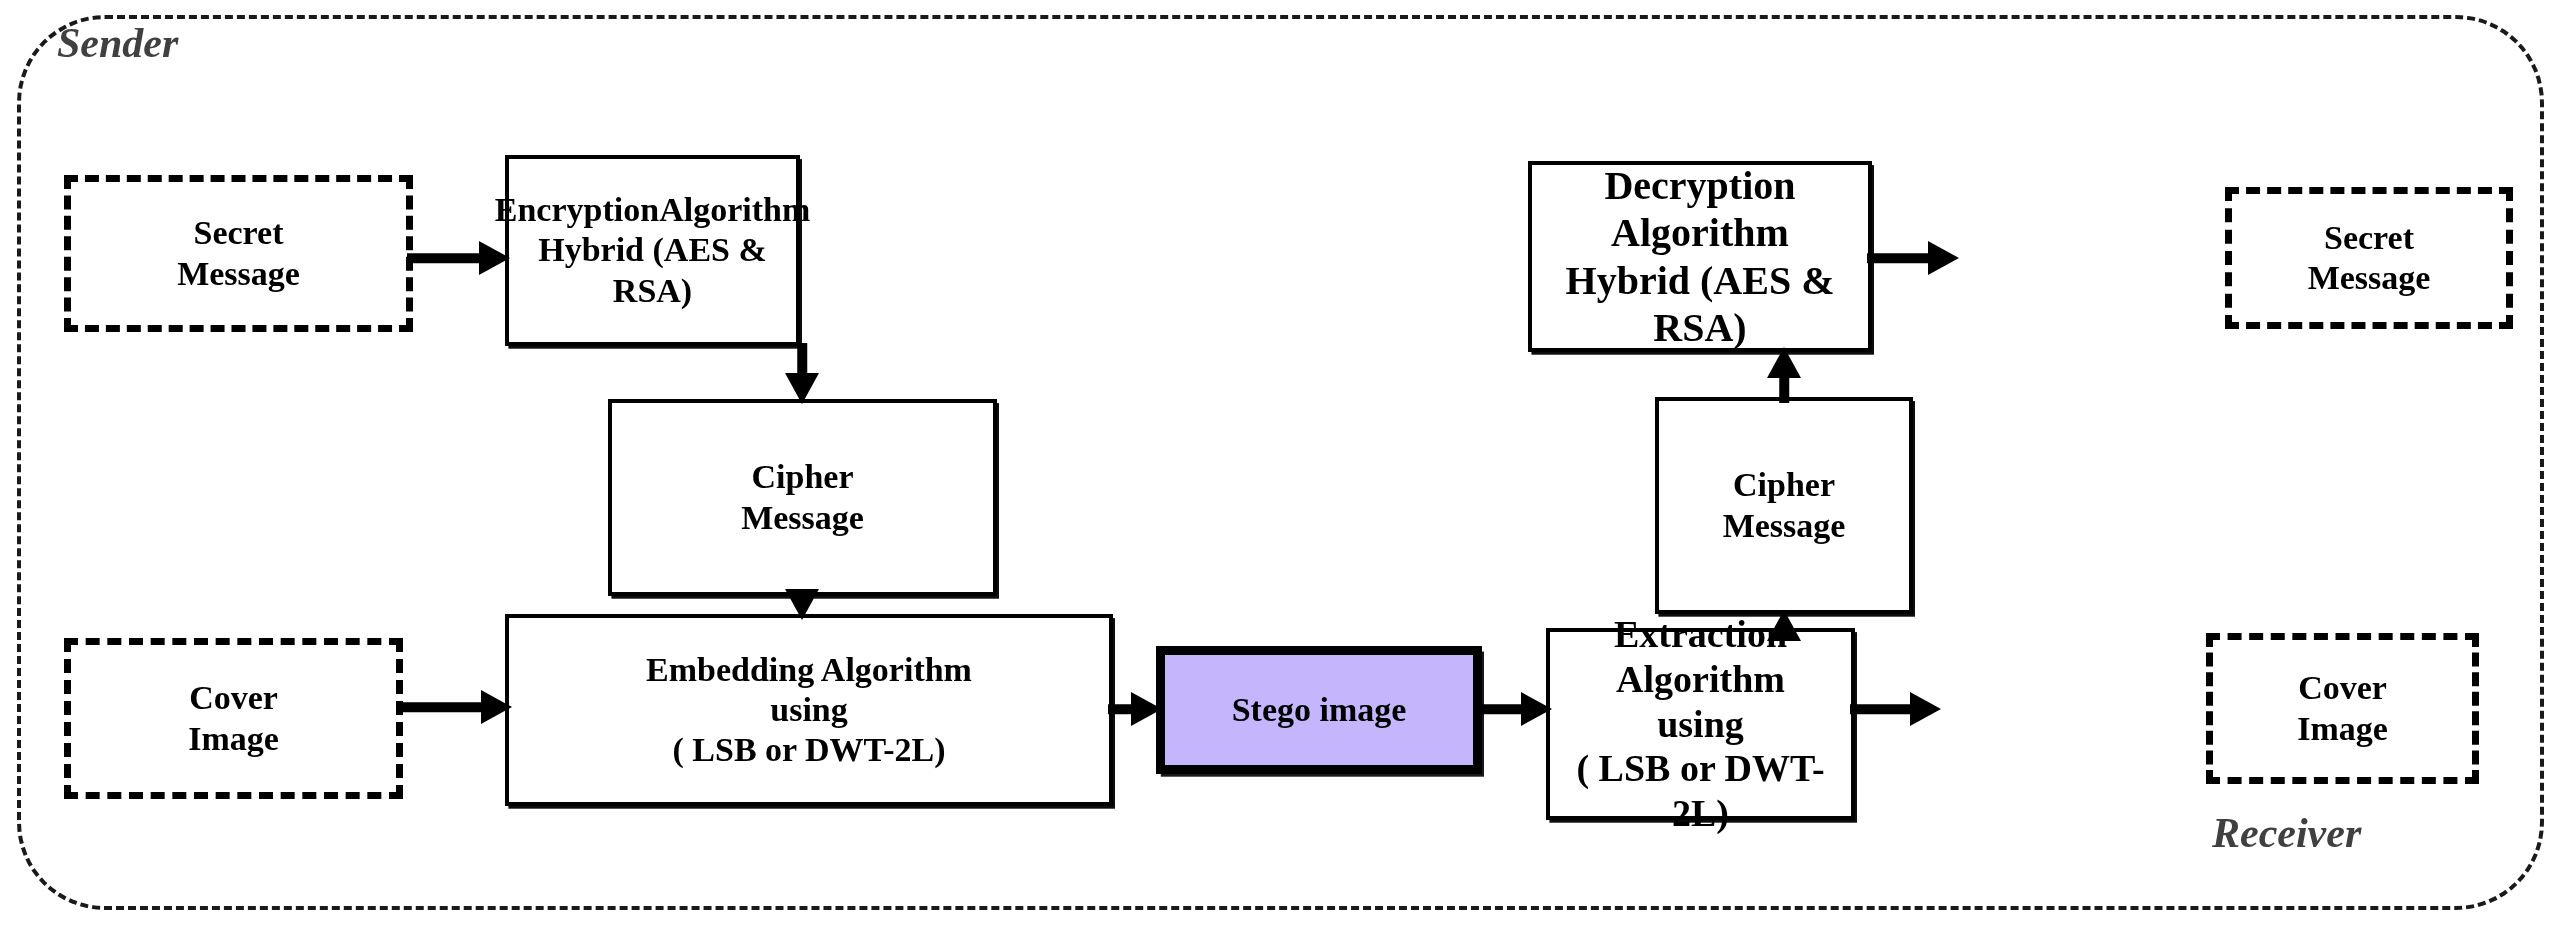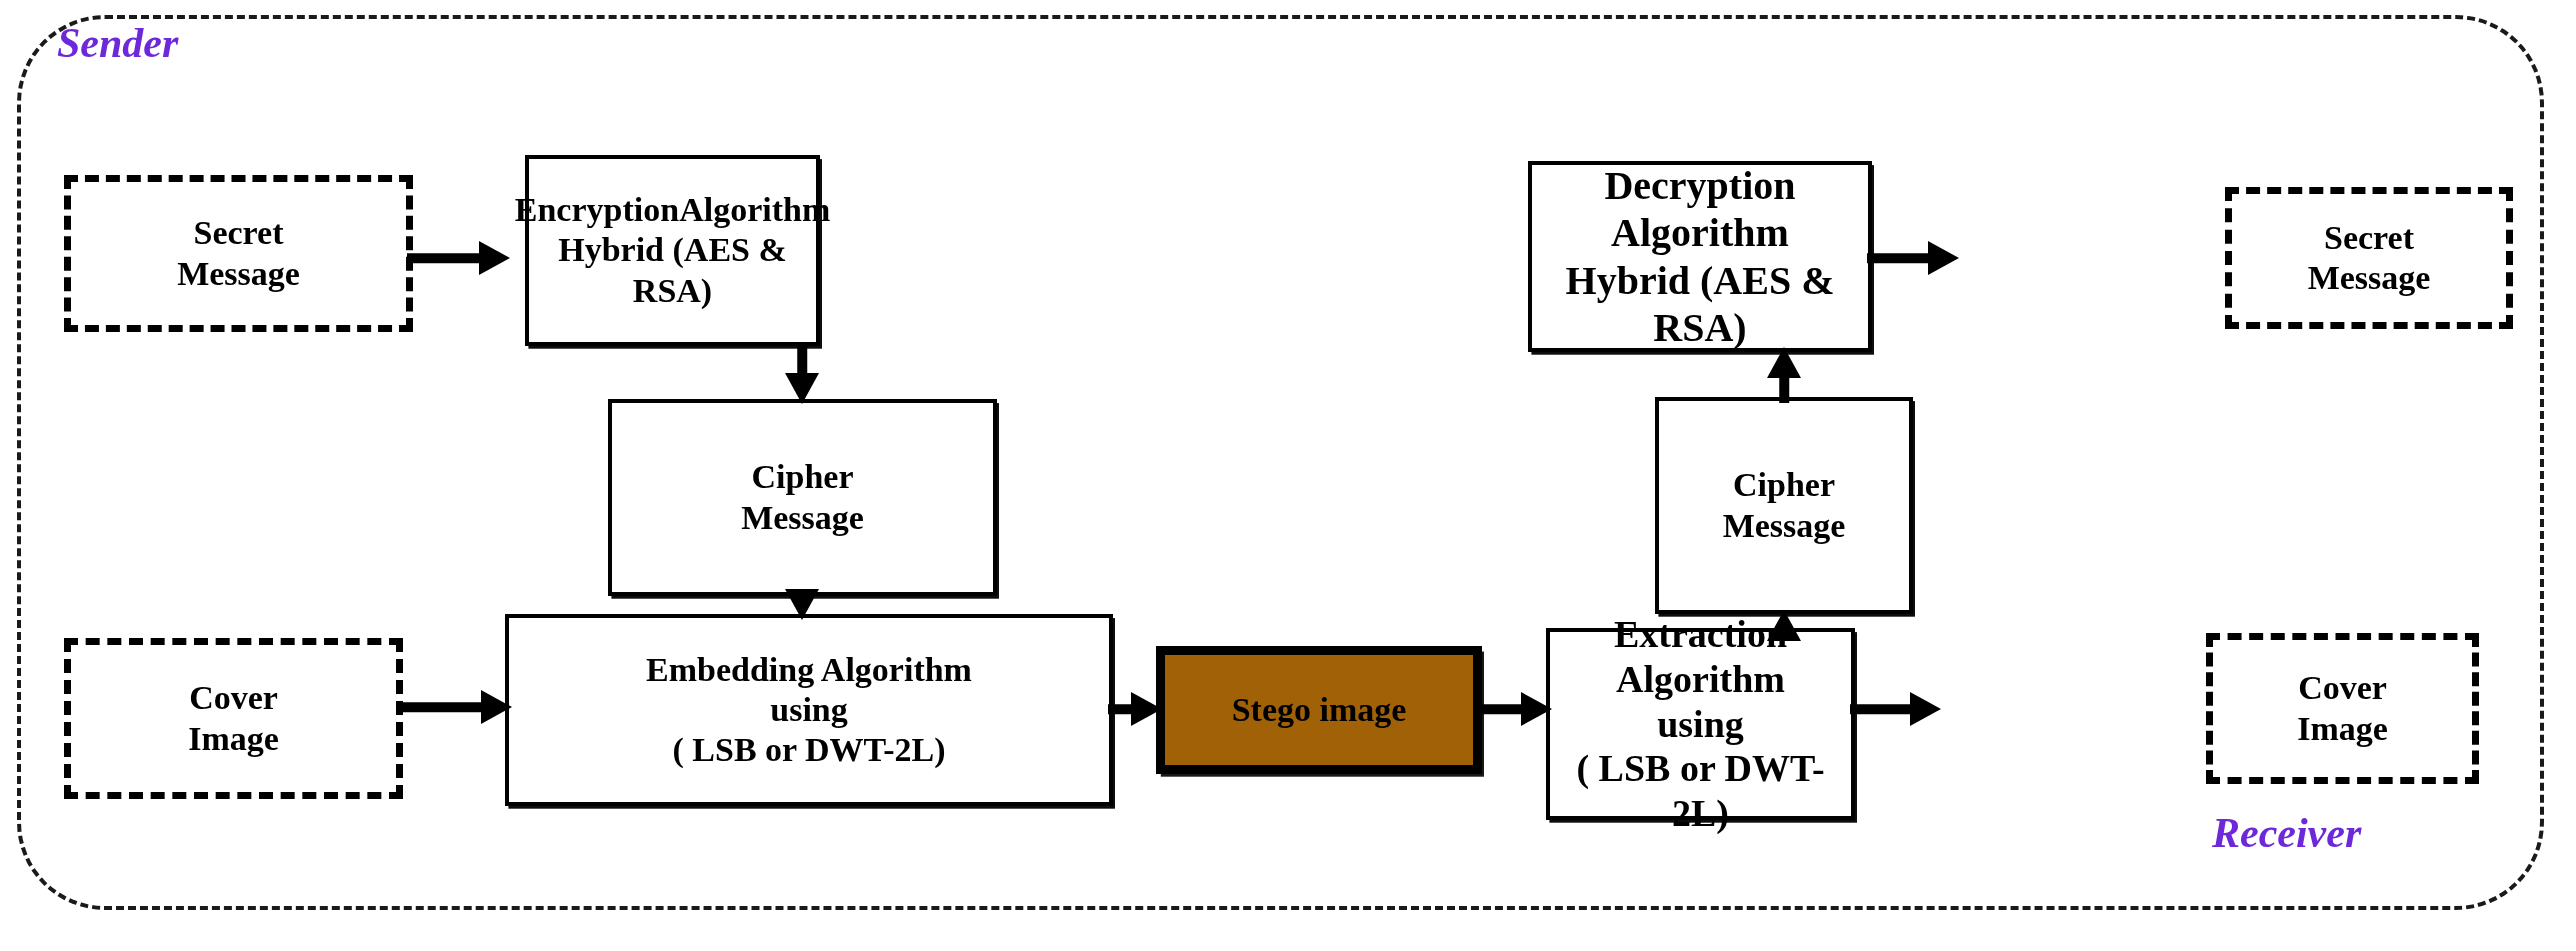--- a/index.html
+++ b/index.html
@@ -28,21 +28,21 @@
     border: 4.7px dashed #1a1a1a;
     border-radius: 88px;
     box-sizing: border-box;
   }
 
   
   .zone-label {
     position: absolute;
     font-weight: bold;
     font-style: italic;
-    color: #6d28d9;
+    color: #404040;
     font-size: 42px;
     line-height: 1;
     white-space: nowrap;
   }
   #label-sender { left: 57px;  top: 22px; }
   #label-receiver { left: 2212px; top: 812px; text-align: right; }
 
   
   .node {
     position: absolute;
@@ -66,27 +66,27 @@
     border: 4.1px solid #000000;
     box-shadow: 2.7px 3.4px 0 -0.7px rgba(0,0,0,0.95);
   }
   
   .node.dashed {
     border: 7.5px dashed #000000;
   }
   
   .node.stego {
     border: 9.5px solid #000000;
-    background: #a16207;
+    background: #c4b5fd;
     box-shadow: 3.4px 4.1px 0 -1.4px rgba(0,0,0,0.9);
   }
 
   
   #node-secret-message-in   { left: 64px;   top: 175px;  width: 349px; height: 157px; font-size: 34px; }
-  #node-encryption          { left: 505px;  top: 155px;  width: 295px; height: 191px; font-size: 34px; margin-left: 20px; }
+  #node-encryption          { left: 505px;  top: 155px;  width: 295px; height: 191px; font-size: 34px; }
   #node-cipher-out          { left: 608px;  top: 399px;  width: 389px; height: 197px; font-size: 34px; }
   #node-embedding           { left: 505px;  top: 614px;  width: 608px; height: 192px; font-size: 34px; align-items: center; }
   #node-cover-image-in      { left: 64px;   top: 638px;  width: 339px; height: 161px; font-size: 34px; }
   #node-stego               { left: 1156px; top: 646px;  width: 326px; height: 128px; font-size: 34px; }
   #node-extraction          { left: 1546px; top: 628px;  width: 309px; height: 192px; font-size: 38px; }
   #node-cipher-in           { left: 1655px; top: 397px;  width: 258px; height: 217px; font-size: 34px; }
   #node-decryption          { left: 1528px; top: 161px;  width: 344px; height: 191px; font-size: 40px; }
   #node-secret-message-out  { left: 2225px; top: 187px;  width: 288px; height: 142px; font-size: 34px; }
   #node-cover-image-out     { left: 2206px; top: 633px;  width: 273px; height: 151px; font-size: 34px; }
 

